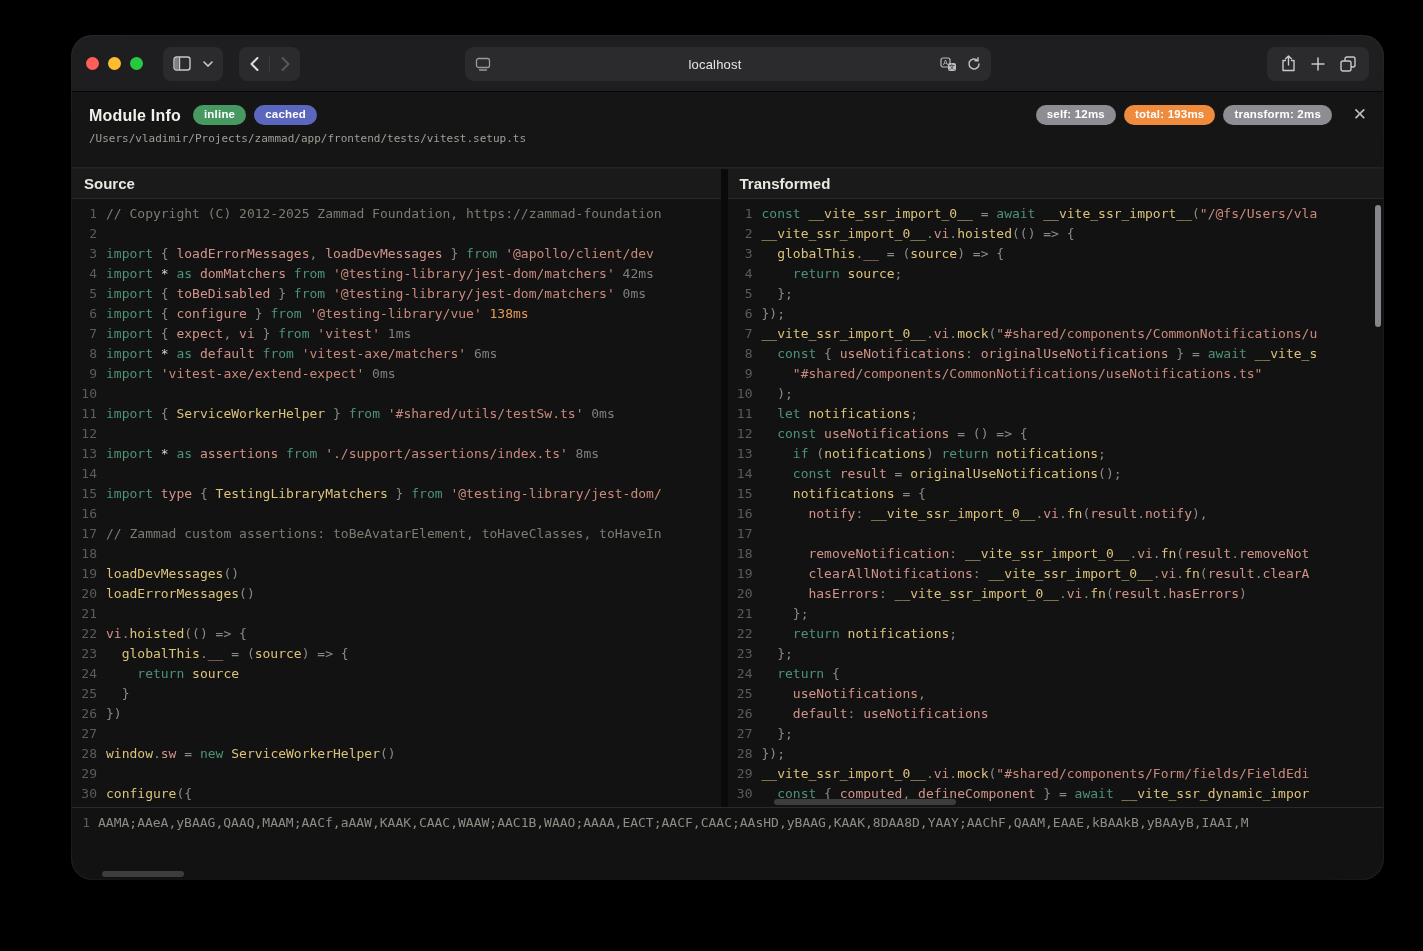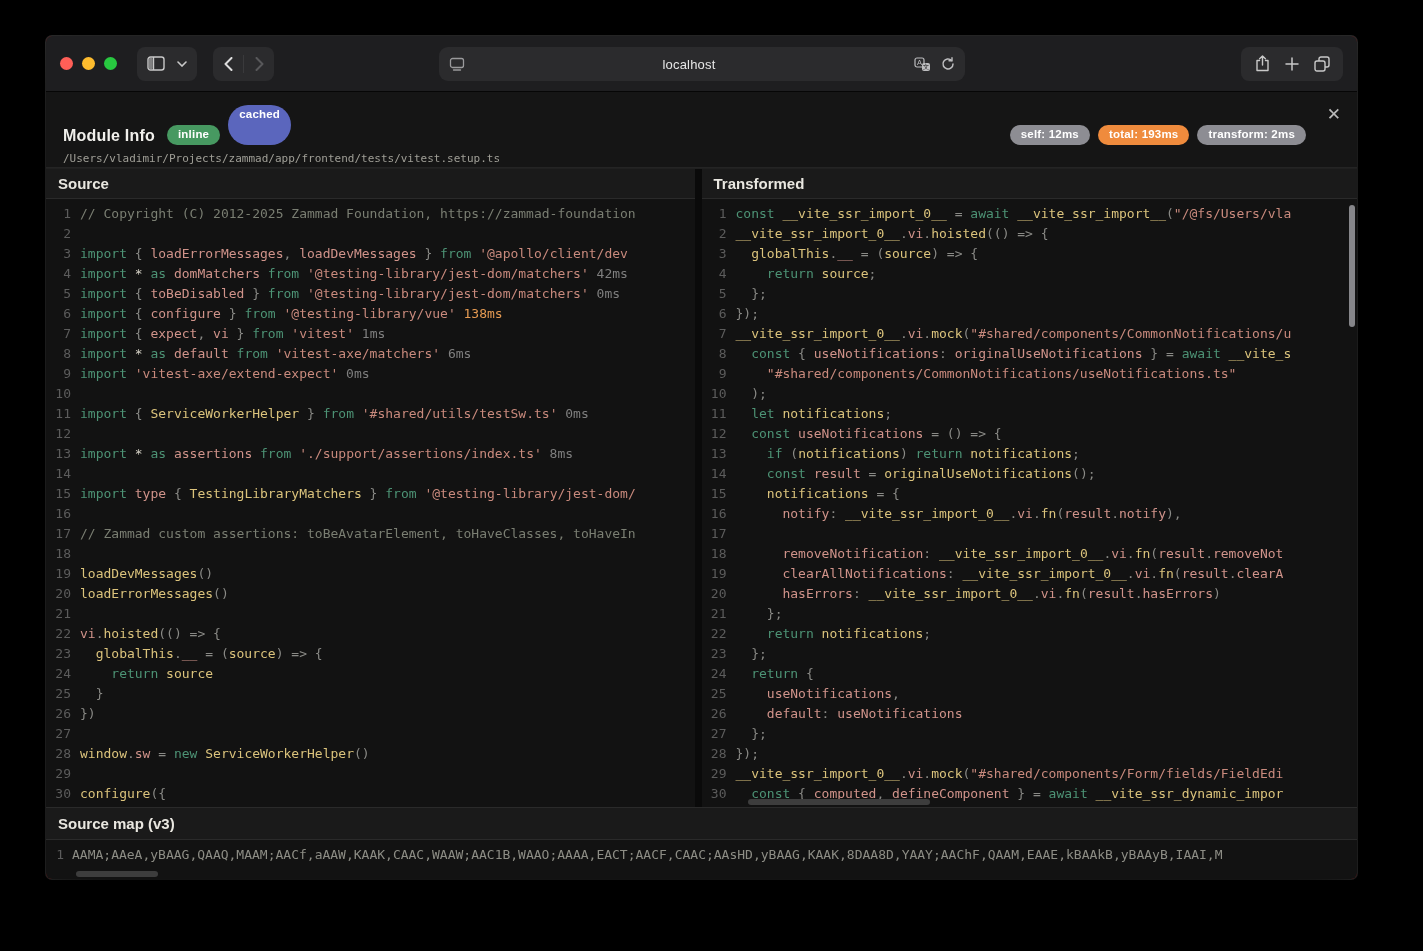--- a/index.html
+++ b/index.html
@@ -1,20 +1,20 @@
 <!DOCTYPE html>
 <html><head>
 <meta charset="utf-8">
 <style>
   * { margin:0; padding:0; box-sizing:border-box; }
   html,body { width:1423px; height:951px; background:#000; font-family:"Liberation Sans", sans-serif; overflow:hidden; }
 
   .window {
-    position:absolute; left:46px; top:36px; width:1311px; height:843px;
-    background:#7f1d1d; border-radius:6px; overflow:hidden;
+    position:absolute; left:72px; top:36px; width:1311px; height:843px;
+    background:#7f1d1d; border-radius:20px; overflow:hidden;
     box-shadow:0 25px 70px rgba(0,0,0,.75), 0 0 0 1px #2c2c2c;
     display:flex; flex-direction:column;
   }
 
   
   .titlebar {
     height:56px; flex:0 0 56px; background:#1e1e20; border-bottom:1px solid #060606;
     display:flex; align-items:center; padding:0 14px; position:relative;
   }
   .traffic { display:flex; gap:9px; align-items:center; }
@@ -206,21 +206,21 @@
           </svg>
         </span>
       </div>
     </div>
   </div>
 
   <div class="module-header">
     <div class="mh-row">
       <span class="mh-title">Module Info</span>
       <span class="pills">
-          <span class="pill" style="background: rgb(71, 153, 97); margin-top: 20px;">inline</span>
+          <span class="pill" style="background: rgb(71, 153, 97);">inline</span>
           <span class="pill" style="background: rgb(91, 102, 189);">cached</span>
         </span>
       <span class="pills timings">
           <span class="pill" style="background: rgb(141, 141, 147);">self: 12ms</span>
           <span class="pill" style="background: rgb(239, 139, 61);">total: 193ms</span>
           <span class="pill" style="background: rgb(141, 141, 147);">transform: 2ms</span>
         </span>
     </div>
     <span class="mh-close">✕</span>
     <div class="mh-path">/Users/vladimir/Projects/zammad/app/frontend/tests/vitest.setup.ts</div>
@@ -295,21 +295,20 @@
           <div class="code-line"><span class="ln">28</span><span class="lc"><span class="tk-p">});</span></span></div>
           <div class="code-line"><span class="ln">29</span><span class="lc"><span class="tk-f">__vite_ssr_import_0__</span><span class="tk-p">.</span><span class="tk-i">vi</span><span class="tk-p">.</span><span class="tk-f">mock</span><span class="tk-p">(</span><span class="tk-s">"#shared/components/Form/fields/FieldEdi</span></span></div>
           <div class="code-line"><span class="ln">30</span><span class="lc"><span class="tk-k">  const</span><span class="tk-p"> { </span><span class="tk-i">computed</span><span class="tk-p">, </span><span class="tk-i">defineComponent</span><span class="tk-p"> } = </span><span class="tk-k">await</span><span class="tk-f"> __vite_ssr_dynamic_impor</span></span></div>
         </div>
       <div class="vscroll"></div>
       <div class="hscroll t"></div>
     </div>
   </div>
 
   <div class="sourcemap">
-    <div class="sm-header">Source map (v3)</div>
     <div class="sm-body">
       <span class="ln">1</span>
       <span class="sm-text">AAMA;AAeA,yBAAG,QAAQ,MAAM;AACf,aAAW,KAAK,CAAC,WAAW;AAC1B,WAAO;AAAA,EACT;AACF,CAAC;AAsHD,yBAAG,KAAK,8DAA8D,YAAY;AAChF,QAAM,EAAE,kBAAkB,yBAAyB,IAAI,M</span>
     </div>
     <div class="hscroll sm"></div>
   </div>
 
 </div>
 
 </body></html>

